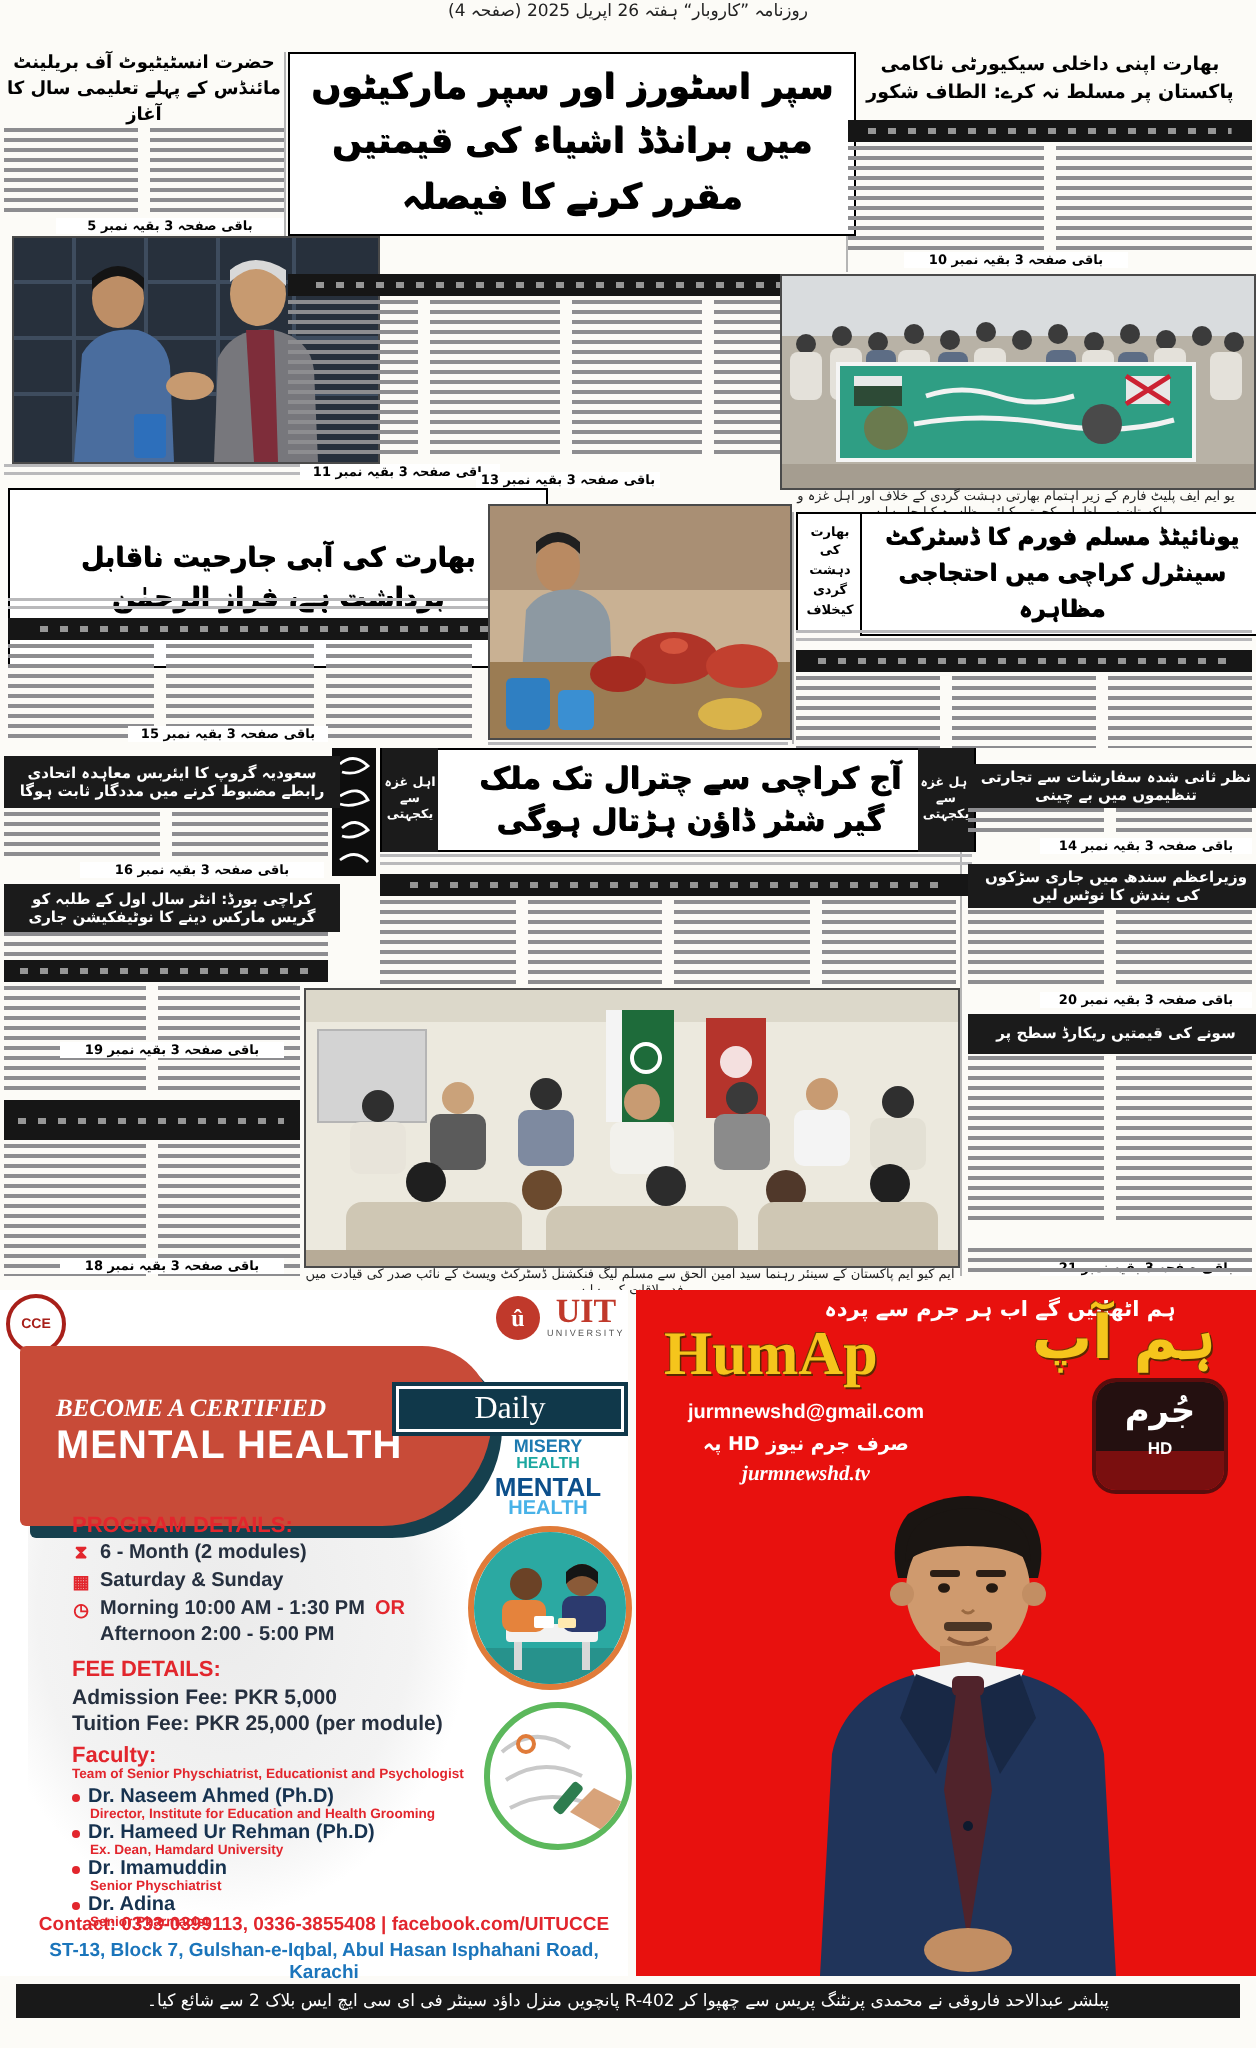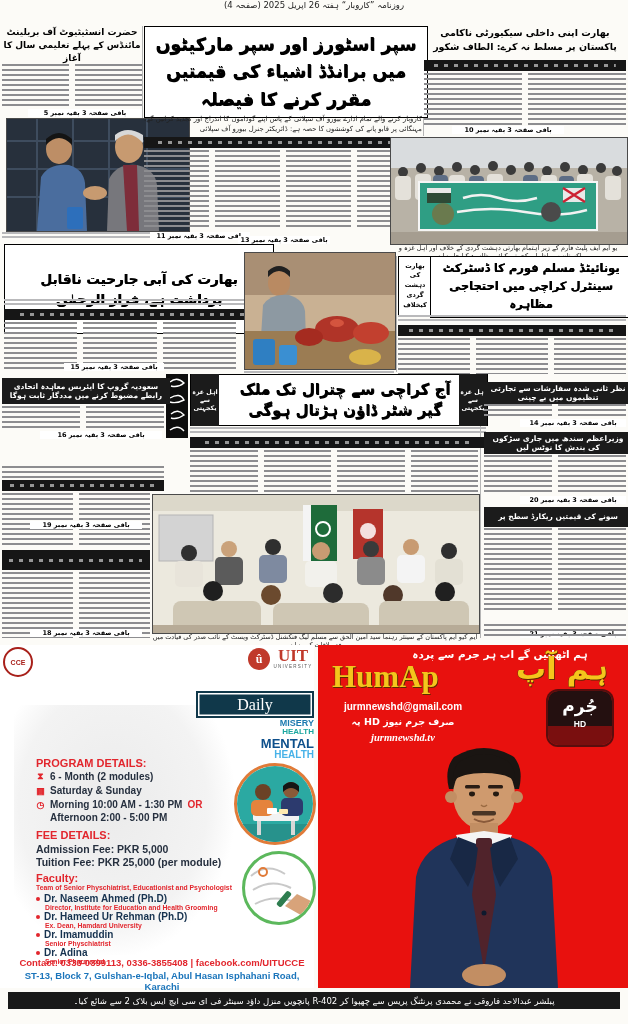--- a/index.html
+++ b/index.html
@@ -74,21 +74,20 @@
       <path d="M116 46 L120 112 L132 112 L130 46 Z" fill="#7e2d3a"></path>
       <ellipse cx="88" cy="74" rx="12" ry="7" fill="#c79a70"></ellipse>
       <rect x="60" y="88" width="16" height="22" rx="2" fill="#2d6fbb"></rect>
     </svg>
   </div>
   <div class="abs stripes-light" style="left:2px;top:232px;width:188px;height:7px;"></div>
 
   <div class="abs frame" style="left:144px;top:26px;width:278px;height:86px;padding:2px;">
     <div class="uhead" style="font-size:17.5px;line-height:1.55;text-shadow:0.5px 0.5px 0 #000;">سپر اسٹورز اور سپر مارکیٹوں میں برانڈڈ اشیاء کی قیمتیں مقرر کرنے کا فیصلہ</div>
   </div>
-  <div class="abs rtl" style="left:144px;top:115px;width:278px;height:20px;font-size:6.8px;line-height:1.45;text-align:justify;color:#222;">کاروبار کرنے والے تمام ادارے بیورو آف سپلائی کے پاس اپنے گوداموں کا اندراج اور تجدید کرائیں گے، مہنگائی پر قابو پانے کی کوششوں کا حصہ ہے: ڈائریکٹر جنرل بیورو آف سپلائی</div>
   <div class="abs hbar-blind" style="left:144px;top:137px;width:278px;height:11px;"></div>
   <div class="abs cols" style="left:144px;top:150px;width:278px;height:80px;">
     <div class="stripes"></div>
       <div class="stripes"></div>
       <div class="stripes"></div>
       <div class="stripes"></div>
   </div>
   <div class="abs cont" style="left:150px;top:232px;width:100px;">باقی صفحہ 3 بقیہ نمبر 11</div>
 
   <div class="abs uhead" style="left:424px;top:26px;width:202px;height:32px;font-size:9.5px;line-height:1.5;">بھارت اپنی داخلی سیکیورٹی ناکامی پاکستان پر مسلط نہ کرے: الطاف شکور</div>
@@ -218,20 +217,21 @@
       <div class="stripes"></div>
   </div>
 
   <div class="abs cont" style="left:64px;top:363px;width:100px;">باقی صفحہ 3 بقیہ نمبر 15</div>
   <div class="abs darkbar" style="left:2px;top:378px;width:162px;height:24px;font-size:7.5px;padding:1px 3px;">سعودیہ گروپ کا ایئربس معاہدہ اتحادی رابطے مضبوط کرنے میں مددگار ثابت ہوگا</div>
   <div class="abs cols" style="left:2px;top:406px;width:162px;height:24px;">
     <div class="stripes"></div>
       <div class="stripes"></div>
   </div>
   <div class="abs cont" style="left:40px;top:431px;width:122px;">باقی صفحہ 3 بقیہ نمبر 16</div>
+  <div class="abs darkbar" style="left:2px;top:442px;width:162px;height:22px;font-size:7.5px;padding:1px 3px;">کراچی بورڈ: انٹر سال اول کے طلبہ کو گریس مارکس دینے کا نوٹیفکیشن جاری</div>
   <div class="abs stripes" style="left:2px;top:466px;width:162px;height:12px;"></div>
   <div class="abs hbar-blind" style="left:2px;top:480px;width:162px;height:11px;"></div>
   <div class="abs cols" style="left:2px;top:493px;width:148px;height:55px;">
     <div class="stripes"></div>
       <div class="stripes"></div>
   </div>
   <div class="abs cont" style="left:30px;top:521px;width:112px;">باقی صفحہ 3 بقیہ نمبر 19</div>
   <div class="abs hbar-blind" style="left:2px;top:550px;width:148px;height:20px;"></div>
   <div class="abs cols" style="left:2px;top:572px;width:148px;height:66px;">
     <div class="stripes"></div>
@@ -309,25 +309,29 @@
     <div class="abs" style="left:248px;top:3px;width:22px;height:22px;background:#c0392b;border-radius:50%;display:flex;align-items:center;justify-content:center;">
       <span class="serif" style="color:#fff;font-size:12px;font-weight:bold;">û</span>
     </div>
     <div class="abs" style="left:272px;top:2px;width:42px;text-align:center;">
       <div class="serif uit-red" style="font-size:17px;font-weight:bold;line-height:1;">UIT</div>
       <div style="font-size:4.5px;color:#555;letter-spacing:1.2px;">UNIVERSITY</div>
     </div>
 
     <div class="abs" style="left:14px;top:60px;width:220px;height:250px;background:radial-gradient(ellipse at 45% 40%, #ebebeb 0%, #f3f3f3 55%, rgba(255,255,255,0) 72%);"></div>
 
+    <div class="abs" style="left:10px;top:28px;width:236px;height:90px;background:#c84b38;border-radius:4px 46px 72px 4px;box-shadow:5px 6px 0 0 #16404e;padding:24px 0 0 18px;box-sizing:border-box;">
+      <div class="script" style="color:#fff;font-size:12.5px;font-weight:bold;">BECOME A CERTIFIED</div>
+      <div style="color:#fff;font-size:20px;font-weight:bold;letter-spacing:0.5px;">MENTAL HEALTH</div>
+    </div>
     <div class="abs" style="left:196px;top:46px;width:118px;height:27px;background:#10384a;box-shadow:inset 0 0 0 2px #10384a, inset 0 0 0 3.5px #fff;display:flex;align-items:center;justify-content:center;">
       <span class="serif" style="color:#fff;font-size:16px;">Daily</span>
     </div>
 
-    <div class="abs" style="left:234px;top:74px;width:80px;text-align:right;line-height:1.05;">
+    <div class="abs" style="left:234px;top:74px;width:80px;text-align:center;line-height:1.05;">
       <div style="color:#1d7ab0;font-weight:bold;font-size:9px;">MISERY</div>
       <div style="color:#1aa7a0;font-weight:bold;font-size:8px;">HEALTH</div>
       <div style="color:#0d4f8b;font-weight:bold;font-size:13px;">MENTAL</div>
       <div style="color:#48b2e8;font-weight:bold;font-size:10px;">HEALTH</div>
     </div>
 
     <div class="abs" style="left:234px;top:118px;width:82px;height:82px;border:3px solid #e07b39;border-radius:50%;overflow:hidden;box-sizing:border-box;">
       <svg width="76" height="76" viewBox="0 0 76 76">
         <rect width="76" height="76" fill="#2ba9a2"></rect>
         <rect y="58" width="76" height="18" fill="#27928c"></rect>

